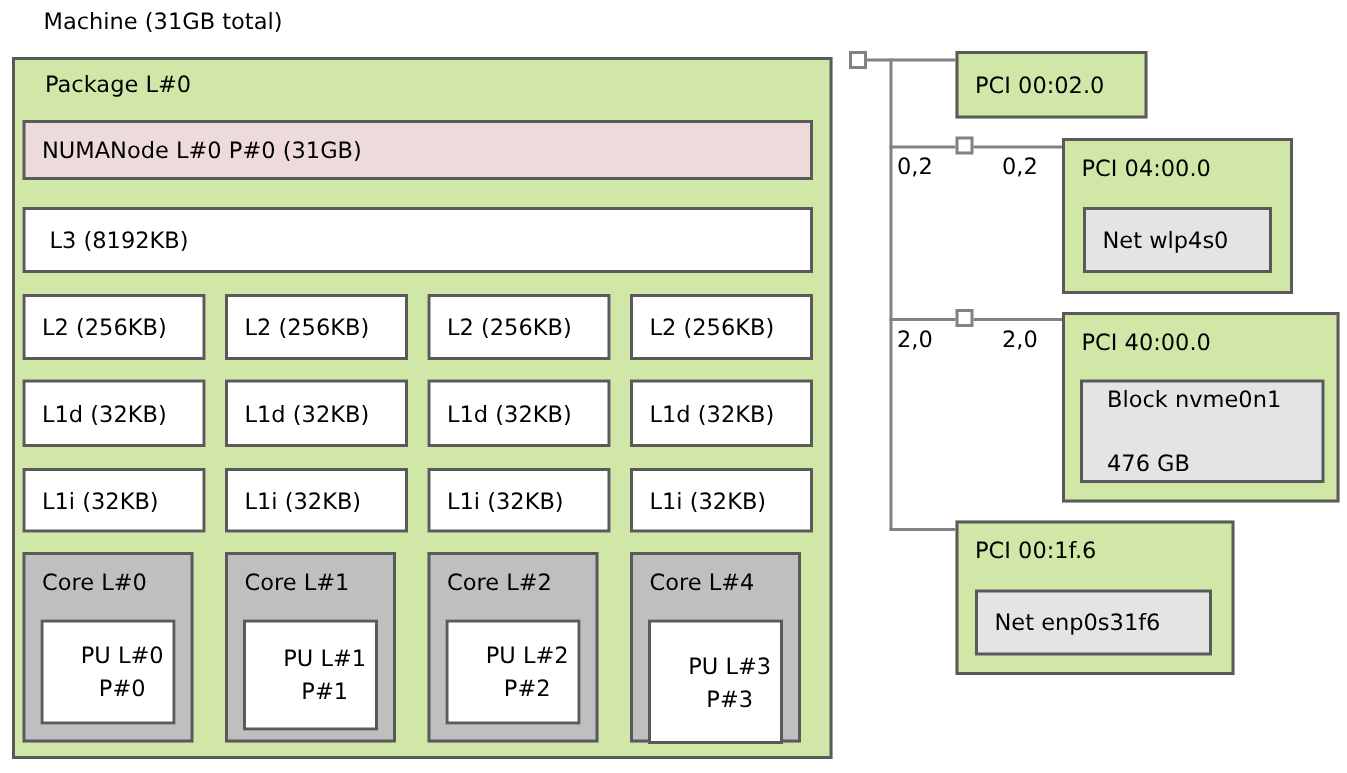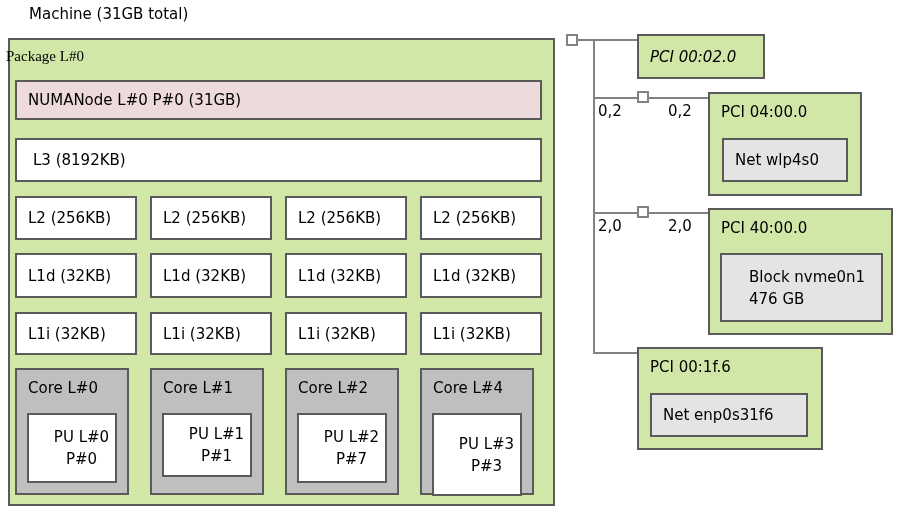--- a/index.html
+++ b/index.html
@@ -20,36 +20,36 @@
   .box{border:2px solid var(--box-border);}
   .green{background:var(--package-green);}
   .pink{background:var(--numanode-pink);}
   .white{background:#ffffff;padding-left:19px;}
   .coregray{background:var(--core-gray);}
   .devgray{background:var(--device-gray);}
   .cl{display:flex;align-items:center;padding-left:11px;} 
   .toplabel{padding:9px 0 0 11px;}
   .pu{display:flex;flex-direction:column;align-items:center;justify-content:center;
       line-height:22px;text-align:center;}
-  .twoline{display:flex;flex-direction:column;justify-content:center;
-      padding-left:27px;line-height:22px;}
+  .twoline{display:flex;flex-direction:column;justify-content:space-between;
+      padding-left:16px;line-height:22px;}
   .hline{background:var(--line-gray);height:2px;}
   .vline{background:var(--line-gray);width:2px;}
   .sq{width:12px;height:12px;background:#fff;border:2px solid var(--line-gray);}
   .lbl{line-height:17px;}
 </style>
 </head>
 <body>
 
 <div id="stage">
 
   <div class="abs lbl" style="left:5px;top:6px;margin-left:24px;">Machine (31GB total)</div>
 
   <div class="abs box green" style="left:8px;top:38px;width:547px;height:468px;"></div>
-  <div class="abs lbl" style="left:6px;top:48px;font-family:Liberation Serif, serif;">Package L#0</div>
+  <div class="abs lbl" style="left:30px;top:48px;">Package L#0</div>
 
   <div class="abs box pink cl" style="left:15px;top:80px;width:527px;height:40px;">
     <span>NUMANode L#0 P#0 (31GB)</span>
   </div>
 
   <div class="abs box white cl" style="left:15px;top:138px;width:527px;height:44px;padding-left:16px;">
     <span>L3 (8192KB)</span>
   </div>
 
   <div class="abs box white cl" style="left:15px;top:196px;width:122px;height:44px;">
@@ -93,27 +93,27 @@
 
   <div class="abs box coregray toplabel" style="left:15px;top:368px;width:114px;height:127px;"><span>Core L#0</span></div>
   <div class="abs box coregray toplabel" style="left:150px;top:368px;width:114px;height:127px;"><span>Core L#1</span></div>
   <div class="abs box coregray toplabel" style="left:285px;top:368px;width:114px;height:127px;"><span>Core L#2</span></div>
   <div class="abs box coregray toplabel" style="left:420px;top:368px;width:114px;height:127px;"><span>Core L#4</span></div>
 
   <div class="abs box white pu" style="left:27px;top:413px;width:90px;height:70px;">
     <div>PU L#0</div>
     <div>P#0</div>
   </div>
-  <div class="abs box white pu" style="left:162px;top:413px;width:90px;height:64px;">
+  <div class="abs box white pu" style="left:162px;top:413px;width:90px;height:74px;">
     <div>PU L#1</div>
     <div>P#1</div>
   </div>
   <div class="abs box white pu" style="left:297px;top:413px;width:90px;height:70px;">
     <div>PU L#2</div>
-    <div>P#7</div>
+    <div>P#2</div>
   </div>
   <div class="abs box white pu" style="left:432px;top:413px;width:90px;height:83px;">
     <div>PU L#3</div>
     <div>P#3</div>
   </div>
 
   <div class="abs hline" style="left:578px;top:39px;width:59px;"></div>
   <div class="abs vline" style="left:593px;top:39px;height:315px;"></div>
   <div class="abs hline" style="left:593px;top:97px;width:115px;"></div>
   <div class="abs hline" style="left:593px;top:212px;width:115px;"></div>
@@ -121,21 +121,21 @@
 
   <div class="abs sq" style="left:566px;top:34px;"></div>
   <div class="abs sq" style="left:637px;top:91px;"></div>
   <div class="abs sq" style="left:637px;top:206px;"></div>
 
   <div class="abs lbl" style="left:598px;top:103px;">0,2</div>
   <div class="abs lbl" style="left:668px;top:103px;">0,2</div>
   <div class="abs lbl" style="left:598px;top:218px;">2,0</div>
   <div class="abs lbl" style="left:668px;top:218px;">2,0</div>
 
-  <div class="abs box green cl" style="left:637px;top:34px;width:128px;height:45px;font-style:italic;">
+  <div class="abs box green cl" style="left:637px;top:34px;width:128px;height:45px;">
     <span>PCI 00:02.0</span>
   </div>
 
   <div class="abs box green toplabel" style="left:708px;top:92px;width:154px;height:104px;">
     <span>PCI 04:00.0</span>
   </div>
   <div class="abs box devgray cl" style="left:722px;top:138px;width:126px;height:44px;">
     <span>Net wlp4s0</span>
   </div>
 

